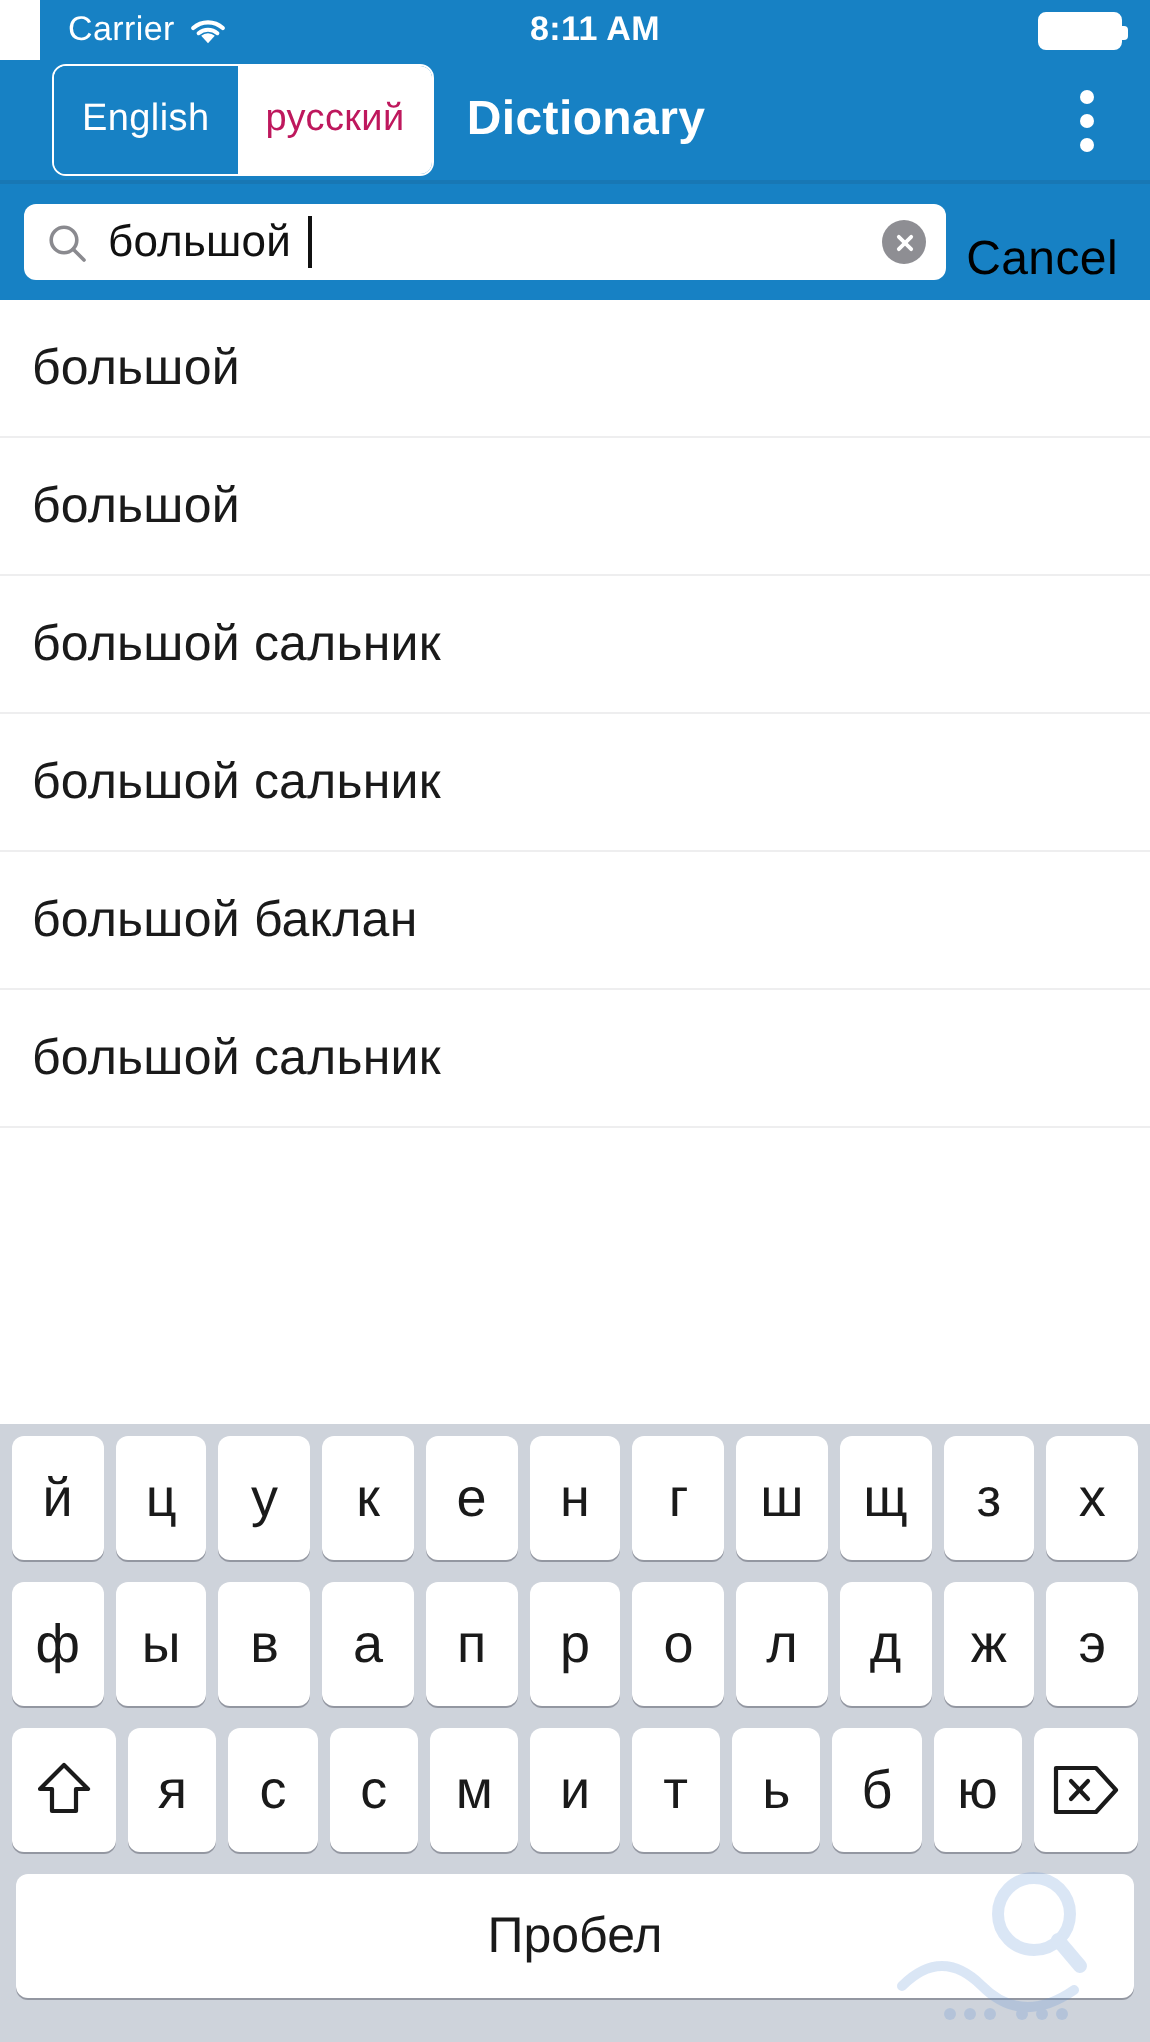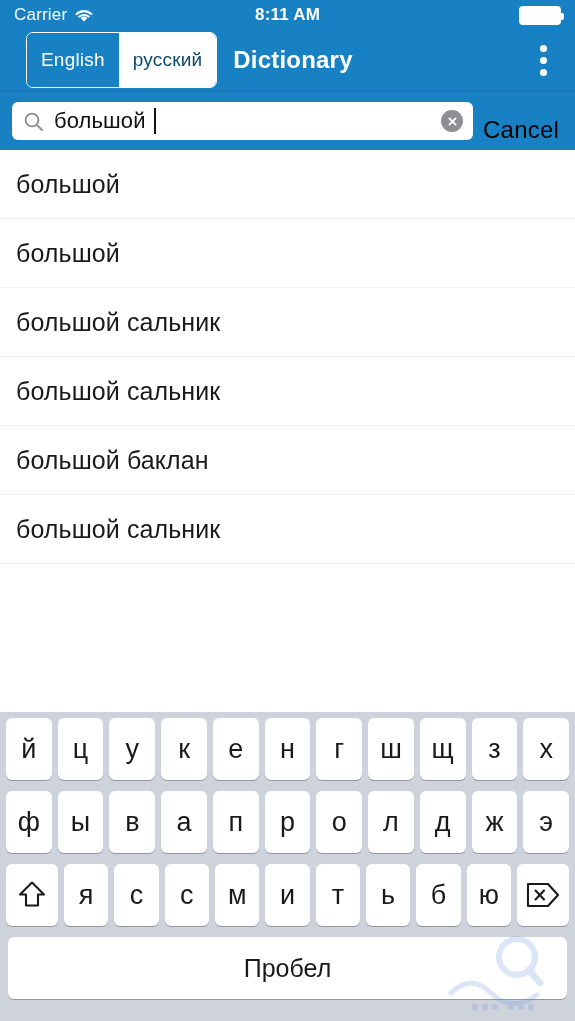--- a/index.html
+++ b/index.html
@@ -22,20 +22,21 @@
 
   
   .status-bar {
     height: 30px;
     background: #1781c4;
     display: flex;
     align-items: center;
     padding: 0 14px;
     flex: 0 0 auto;
     position: relative;
+    margin-left: 20px;
   }
   .status-left {
     display: flex;
     align-items: center;
     gap: 7px;
   }
   .status-carrier {
     color: #ffffff;
     font-size: 17px;
     letter-spacing: 0.2px;
@@ -102,21 +103,21 @@
     letter-spacing: 0.2px;
     cursor: pointer;
     user-select: none;
   }
   .seg-btn.selected {
     background: #1781c4;
     color: #ffffff;
   }
   .seg-btn.unselected {
     background: #ffffff;
-    color: #0c4a6e;
+    color: #be185d;
   }
   .nav-title {
     color: #ffffff;
     font-size: 24px;
     font-weight: bold;
     margin-left: 16px;
     letter-spacing: 0.2px;
     white-space: nowrap;
   }
   .overflow-menu {

